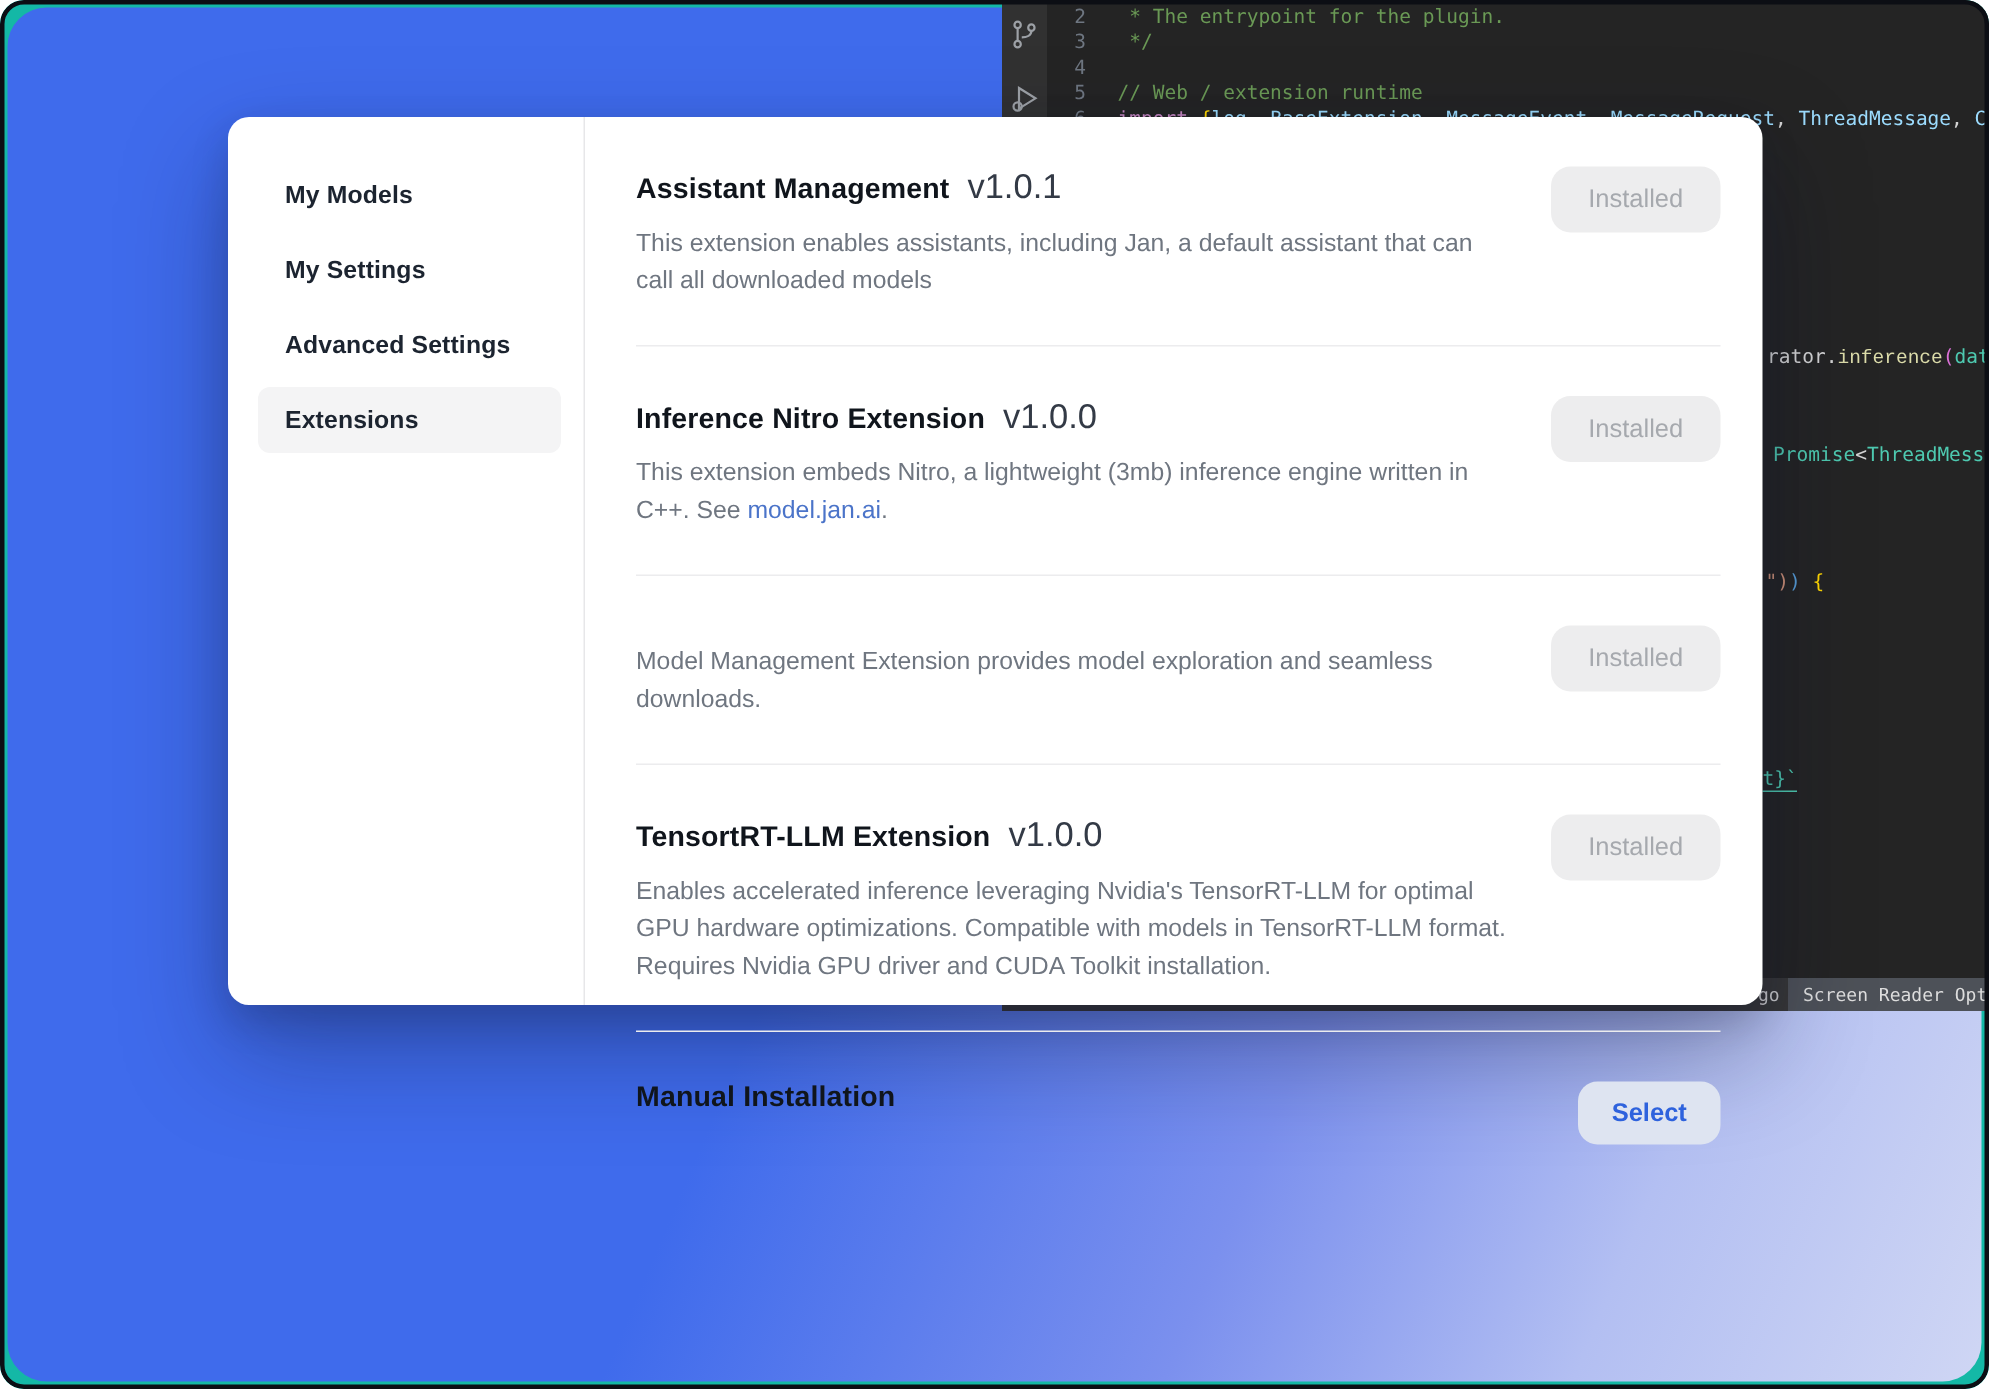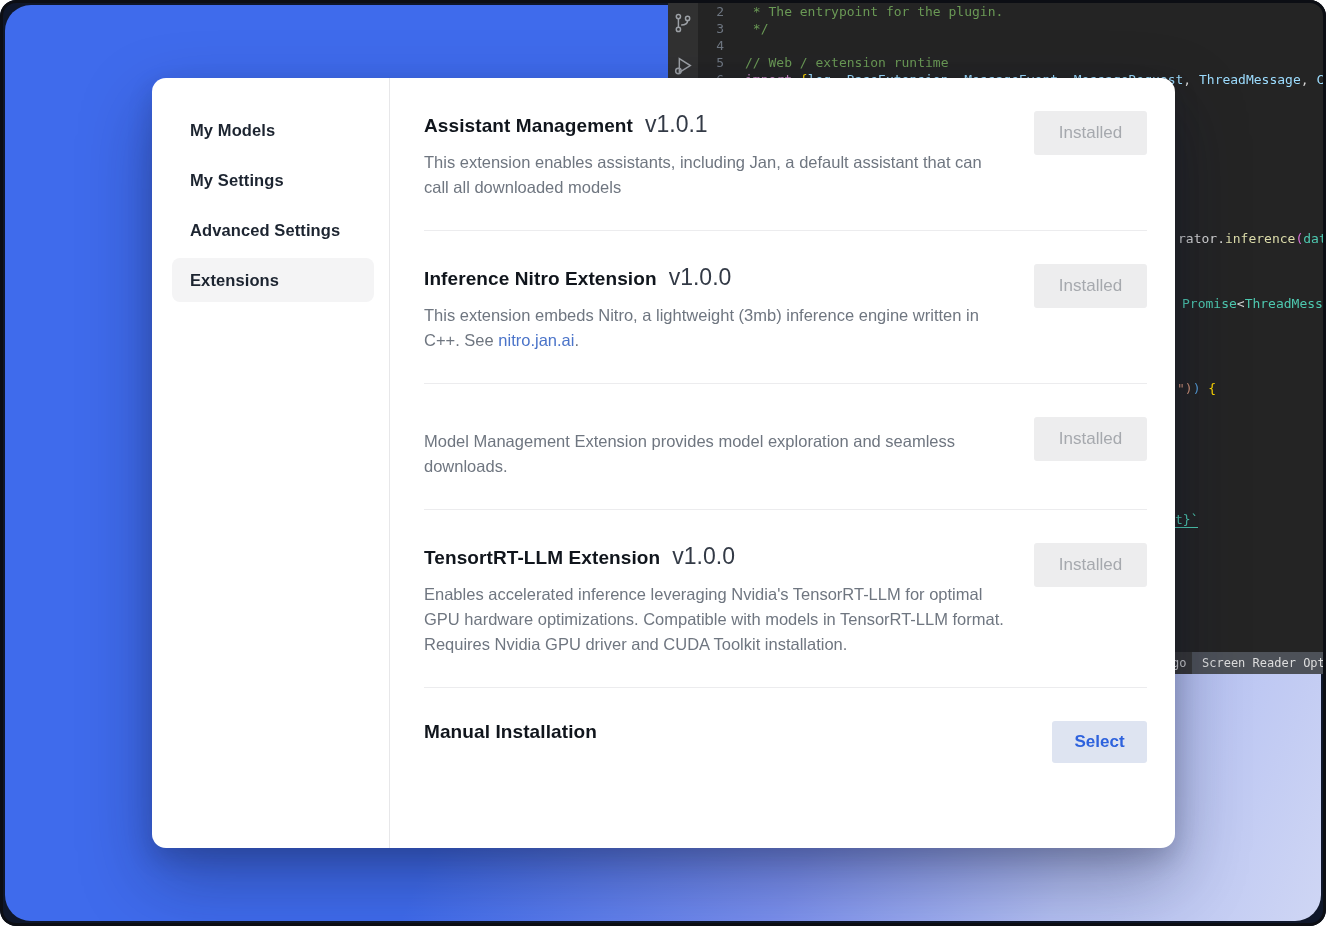--- a/index.html
+++ b/index.html
@@ -1,18 +1,18 @@
 <!DOCTYPE html>
 <html><head>
 <meta charset="utf-8">
 <style>
   html,body{margin:0;padding:0;background:#ffffff;}
   .canvas{
     position:relative;width:1326px;height:926px;overflow:hidden;
-    border-radius:16px;background:#0f172a;
+    border-radius:16px;background:#14b8a6;
     font-family:"Liberation Sans",sans-serif;
   }
   .canvas::after{
     content:"";position:absolute;inset:0;border-radius:16px;
     border:3px solid #0c0e14;pointer-events:none;z-index:60;
   }
   
   .bg{
     position:absolute;inset:5px;border-radius:26px;
     background:linear-gradient(113deg,#3f6bec 0%,#3f6bec 46%,#7b90ee 68%,#b3bff2 84%,#cfd6f4 100%);
@@ -32,42 +32,42 @@
   .ln{display:inline-block;width:26px;text-align:right;color:#6e7681;margin-right:21px;}
   .frag{position:absolute;white-space:pre;}
   .statusbar{position:absolute;left:0;right:0;bottom:0;height:22px;background:#373737;font-size:12px;}
   .status-left{position:absolute;left:504px;top:3px;color:#cfcfcf;cursor:pointer;}
   .status-badge{
     position:absolute;left:524px;top:0;height:22px;line-height:22px;padding:0 10px;
     background:#4d5158;color:#dddddd;white-space:nowrap;cursor:pointer;
   }
   
   .modal{
-    position:absolute;left:152px;top:78px;width:1023px;height:770px;
+    position:absolute;left:152px;top:78px;width:1023px;height:592px;
     background:#ffffff;border-radius:14px;display:flex;z-index:10;
     box-shadow:0 30px 70px rgba(15,20,50,.35),0 10px 25px rgba(15,20,50,.18);
   }
   .sidebar{width:238px;border-right:1px solid #e7e7e9;padding:30px 15px 0 20px;box-sizing:border-box;flex:none;}
   .side-item{
     display:flex;align-items:center;height:44px;padding:0 18px;border-radius:8px;
     font-size:16.5px;font-weight:600;color:#1c2430;margin-bottom:6px;cursor:pointer;
     letter-spacing:.1px;
   }
   .side-item.active{background:#f4f4f5;}
   .main{flex:1;padding:0 28px 0 34px;box-sizing:border-box;}
   .row{display:flex;align-items:flex-start;padding:33px 0 30px;border-bottom:1px solid #ececee;}
   .row.last{border-bottom:none;}
   .row-text{flex:1;padding-right:30px;}
   .title-line{display:flex;align-items:baseline;gap:12px;}
   .row-title{font-size:19px;font-weight:700;color:#10151c;letter-spacing:.1px;}
   .row-version{font-size:23px;color:#333a46;}
   .row-desc{margin-top:12px;font-size:16.5px;line-height:25px;color:#6f7680;max-width:585px;}
   .link{color:#4b74c9;text-decoration:none;cursor:pointer;}
   .btn{
-    border:none;border-radius:3px;font-family:inherit;cursor:pointer;
+    border:none;border-radius:13px;font-family:inherit;cursor:pointer;
     min-width:113px;height:44px;font-size:17px;font-weight:500;
     background:#ededee;color:#a6a9ae;flex:none;
   }
   .btn.select{min-width:95px;height:42px;background:#dee4f1;color:#2e62dd;font-weight:700;}
 </style>
 </head>
 <body>
 
 <div class="canvas">
 
@@ -91,21 +91,21 @@
       </span>
     </div>
 
     <div>
       <div class="ed-line" style="top:3px"><span class="ln">2</span><span><span style="color: rgb(106, 153, 85);"> * The entrypoint for the plugin.</span></span></div>
       <div class="ed-line" style="top:20px"><span class="ln">3</span><span><span style="color: rgb(106, 153, 85);"> */</span></span></div>
       <div class="ed-line" style="top:37px"><span class="ln">4</span><span></span></div>
       <div class="ed-line" style="top:54px"><span class="ln">5</span><span><span style="color: rgb(106, 153, 85);">// Web / extension runtime</span></span></div>
       <div class="ed-line" style="top:71px"><span class="ln">6</span><span><span style="color: rgb(197, 134, 192);">import </span><span style="color: rgb(255, 215, 0);">{</span><span style="color: rgb(156, 220, 254);">log</span><span style="color: rgb(212, 212, 212);">, </span><span style="color: rgb(156, 220, 254);">BaseExtension</span><span style="color: rgb(212, 212, 212);">, </span><span style="color: rgb(156, 220, 254);">MessageEvent</span><span style="color: rgb(212, 212, 212);">, </span><span style="color: rgb(156, 220, 254);">MessageRequest</span><span style="color: rgb(212, 212, 212);">, </span><span style="color: rgb(156, 220, 254);">ThreadMessage</span><span style="color: rgb(212, 212, 212);">, </span><span style="color: rgb(156, 220, 254);">ContentType</span></span></div>
 
-      <div class="frag" style="left:510px;top:230px"><span style="color: rgb(212, 212, 212);">rator.</span><span style="color: rgb(220, 220, 170);">inference</span><span style="color: rgb(218, 112, 214);">(</span><span style="color: rgb(78, 201, 176);">data</span></div>
+      <div class="frag" style="left:510px;top:230px"><span style="color: rgb(212, 212, 212);">rator.</span><span style="color: rgb(220, 220, 170); font-family: Liberation Mono, monospace;">inference</span><span style="color: rgb(218, 112, 214);">(</span><span style="color: rgb(78, 201, 176);">data</span></div>
       <div class="frag" style="left:514px;top:295px"><span style="color: rgb(78, 201, 176);">Promise</span><span style="color: rgb(212, 212, 212);">&lt;</span><span style="color: rgb(78, 201, 176);">ThreadMessage</span></div>
       <div class="frag" style="left:509px;top:380px"><span style="color: rgb(206, 145, 120);">")</span><span style="color: rgb(86, 156, 214);">)</span><span style="color: rgb(255, 215, 0);"> {</span></div>
       <div class="frag" style="left:507px;top:511px"><span style="color: rgb(78, 201, 176); border-bottom: 1px solid currentcolor;">t}`</span></div>
     </div>
 
     <div class="statusbar">
       <span class="status-left">go</span>
       <span class="status-badge">Screen Reader Optimiz</span>
     </div>
   </div>
@@ -131,21 +131,21 @@
         </div>
         <button class="btn">Installed</button>
       </div>
 
       <div class="row">
         <div class="row-text">
           <div class="title-line">
             <span class="row-title">Inference Nitro Extension</span>
             <span class="row-version">v1.0.0</span>
           </div>
-          <div class="row-desc"><span>This extension embeds Nitro, a lightweight (3mb) inference engine written in C++. See </span><a class="link">nitro.jan.ai</a><span>.</span></div>
+          <div class="row-desc"><span>This extension embeds Nitro, a lightweight (3mb) inference engine written in C++. See </span><a class="link">model.jan.ai</a><span>.</span></div>
         </div>
         <button class="btn">Installed</button>
       </div>
 
       <div class="row">
         <div class="row-text">
           <div class="row-desc">Model Management Extension provides model exploration and seamless downloads.</div>
         </div>
         <button class="btn">Installed</button>
       </div>

